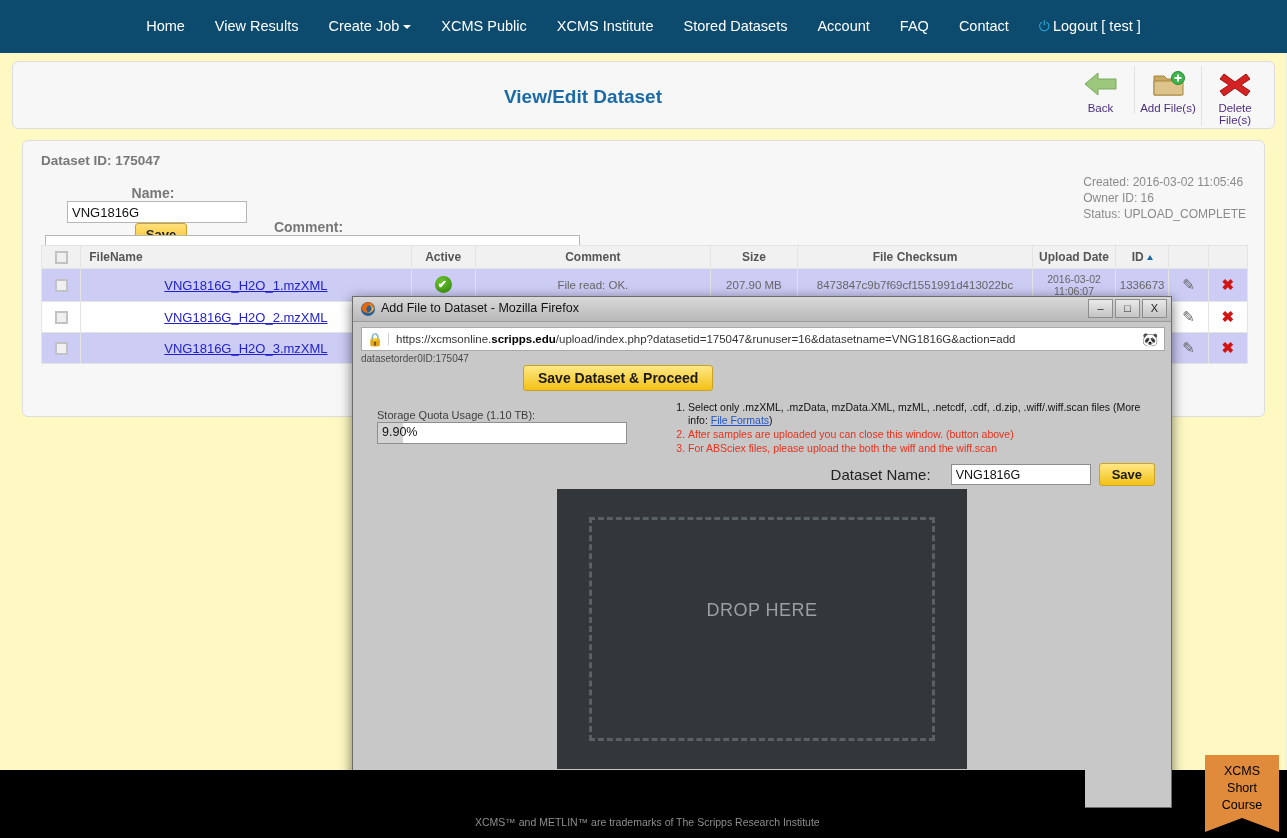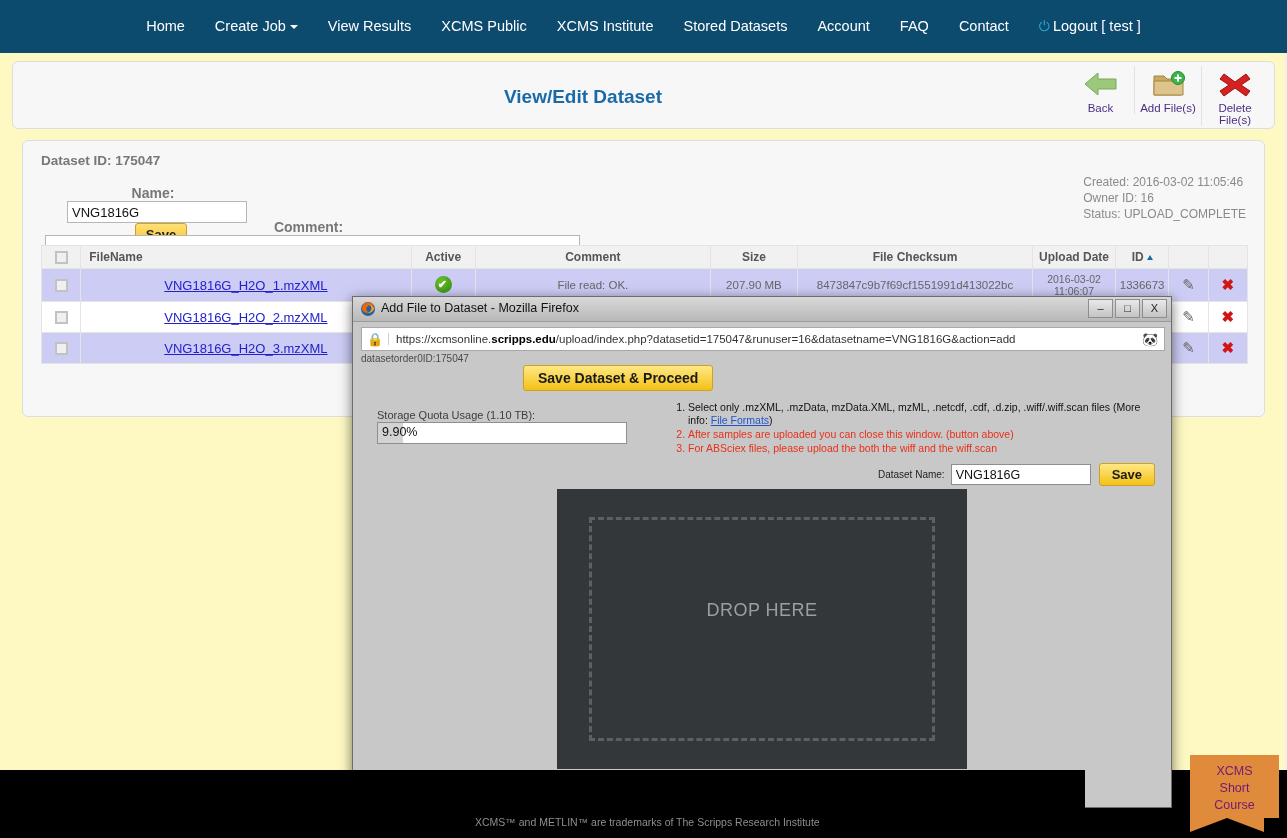--- a/index.html
+++ b/index.html
@@ -202,21 +202,21 @@
     font-size:10.5px; line-height:13px; color:#111;
   }
   #instructions ol { margin:0; padding-left:17px; }
   #instructions li { margin-bottom:1px; }
   #instructions li.warn { color:#e8301a; }
   #instructions a { color:#2255cc; }
   #dsnamerow {
     position:absolute; right:16px; top:166px;
     display:flex; align-items:center;
   }
-  #dsnamelbl { font-size:10px; color:#222; margin-right:6px; }
+  #dsnamelbl { font-size:15px; color:#222; margin-right:20px; }
   #dsnameinput {
     width:140px; height:21px; border:1px solid #8e8e8e; background:#fff;
     font-family:"Liberation Sans", sans-serif; font-size:12.5px;
     padding:1px 4px; color:#111;
   }
   #dssave {
     margin-left:8px; height:23px; padding:0 12px; cursor:pointer;
     border:1px solid #c9a227; border-radius:3px;
     background:linear-gradient(#ffe884,#f3c117);
     font-family:"Liberation Sans", sans-serif;
@@ -243,42 +243,42 @@
 
   
   #footer {
     position:absolute; left:0; bottom:0; width:1085px; height:68px;
     background:#000000;
   }
   #foottext {
     position:absolute; left:475px; top:46px; font-size:10.5px; color:#8e8e8e;
   }
   #shortcourse {
-    position:absolute; right:8px; bottom:20px; width:89px;
-    background:#e08a3c; color:#701a75; text-align:center;
+    position:absolute; right:8px; bottom:20px; width:74px;
+    background:#e08a3c; color:#000000; text-align:center;
     font-size:12.5px; line-height:17px; padding:8px 0 4px;
   }
   #shortcourse:after {
     content:""; position:absolute; left:0; bottom:-14px;
     border-left:37px solid #e08a3c; border-right:37px solid #e08a3c;
     border-bottom:14px solid transparent;
   }
   .rsb {
     position:absolute; right:0; top:0; width:2px; height:717px;
     background:#efefef;
   }
 </style>
 </head>
 <body>
 
 <div id="topnav">
   <div class="navinner">
     <a href="#"><span>Home</span></a>
+    <a href="#"><span>View Results</span></a>
     <a href="#"><span>Create Job</span><span class="caret-dn"></span></a>
-    <a href="#"><span>View Results</span></a>
     <a href="#"><span>XCMS Public</span></a>
     <a href="#"><span>XCMS Institute</span></a>
     <a href="#"><span>Stored Datasets</span></a>
     <a href="#"><span>Account</span></a>
     <a href="#"><span>FAQ</span></a>
     <a href="#"><span>Contact</span></a>
     <a href="#"><span class="power-icon">⏻</span><span>Logout [ test ]</span></a>
   </div>
 </div>
 

